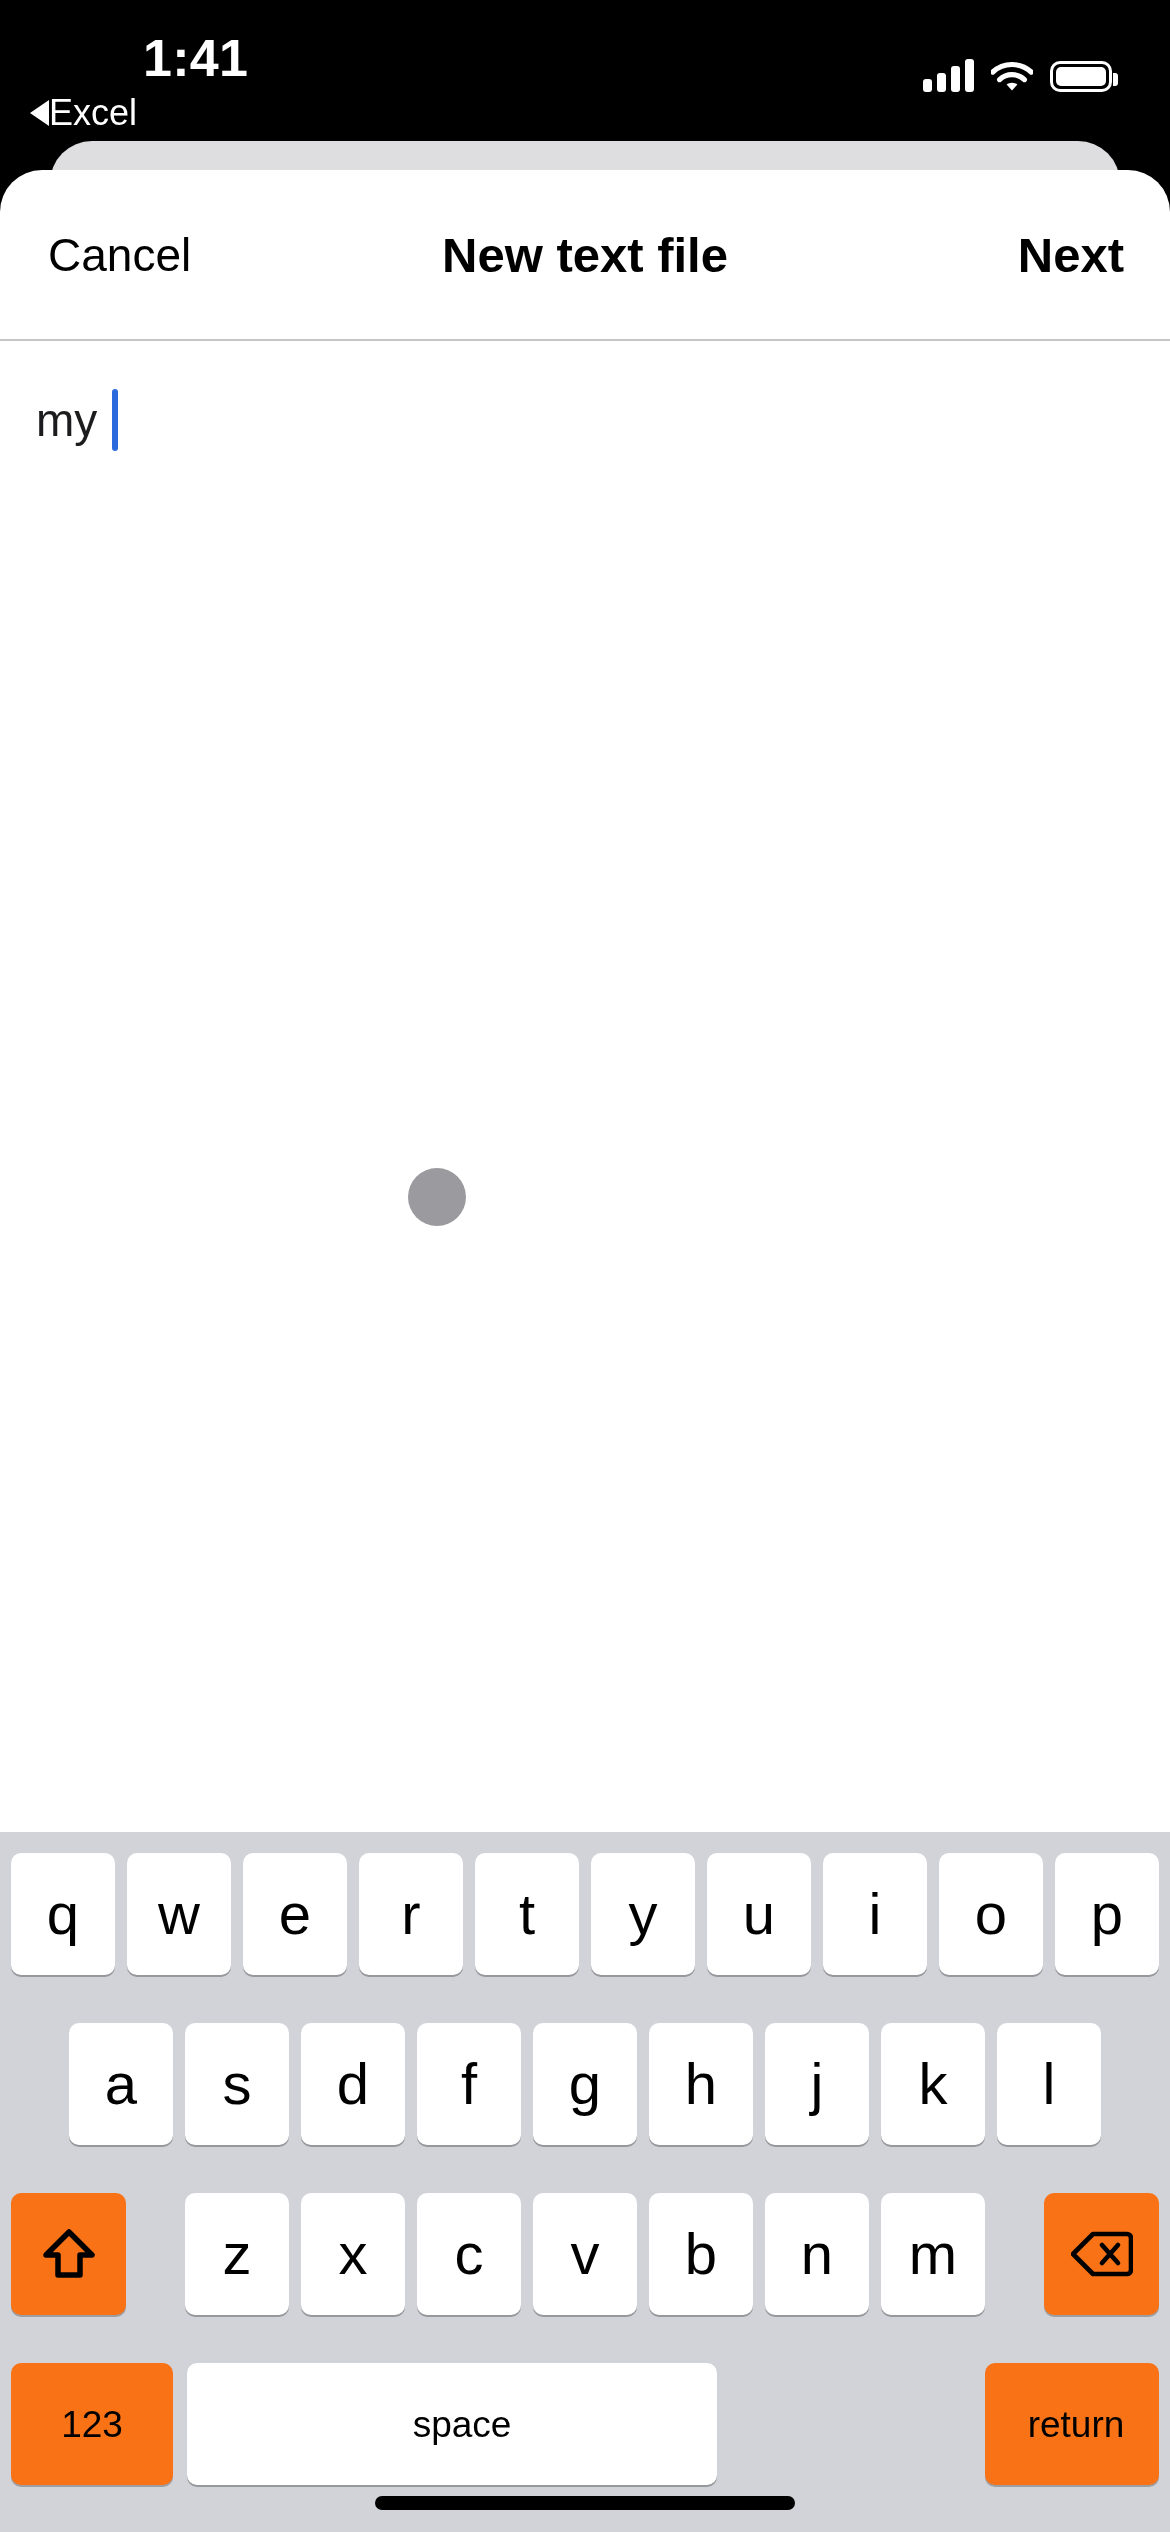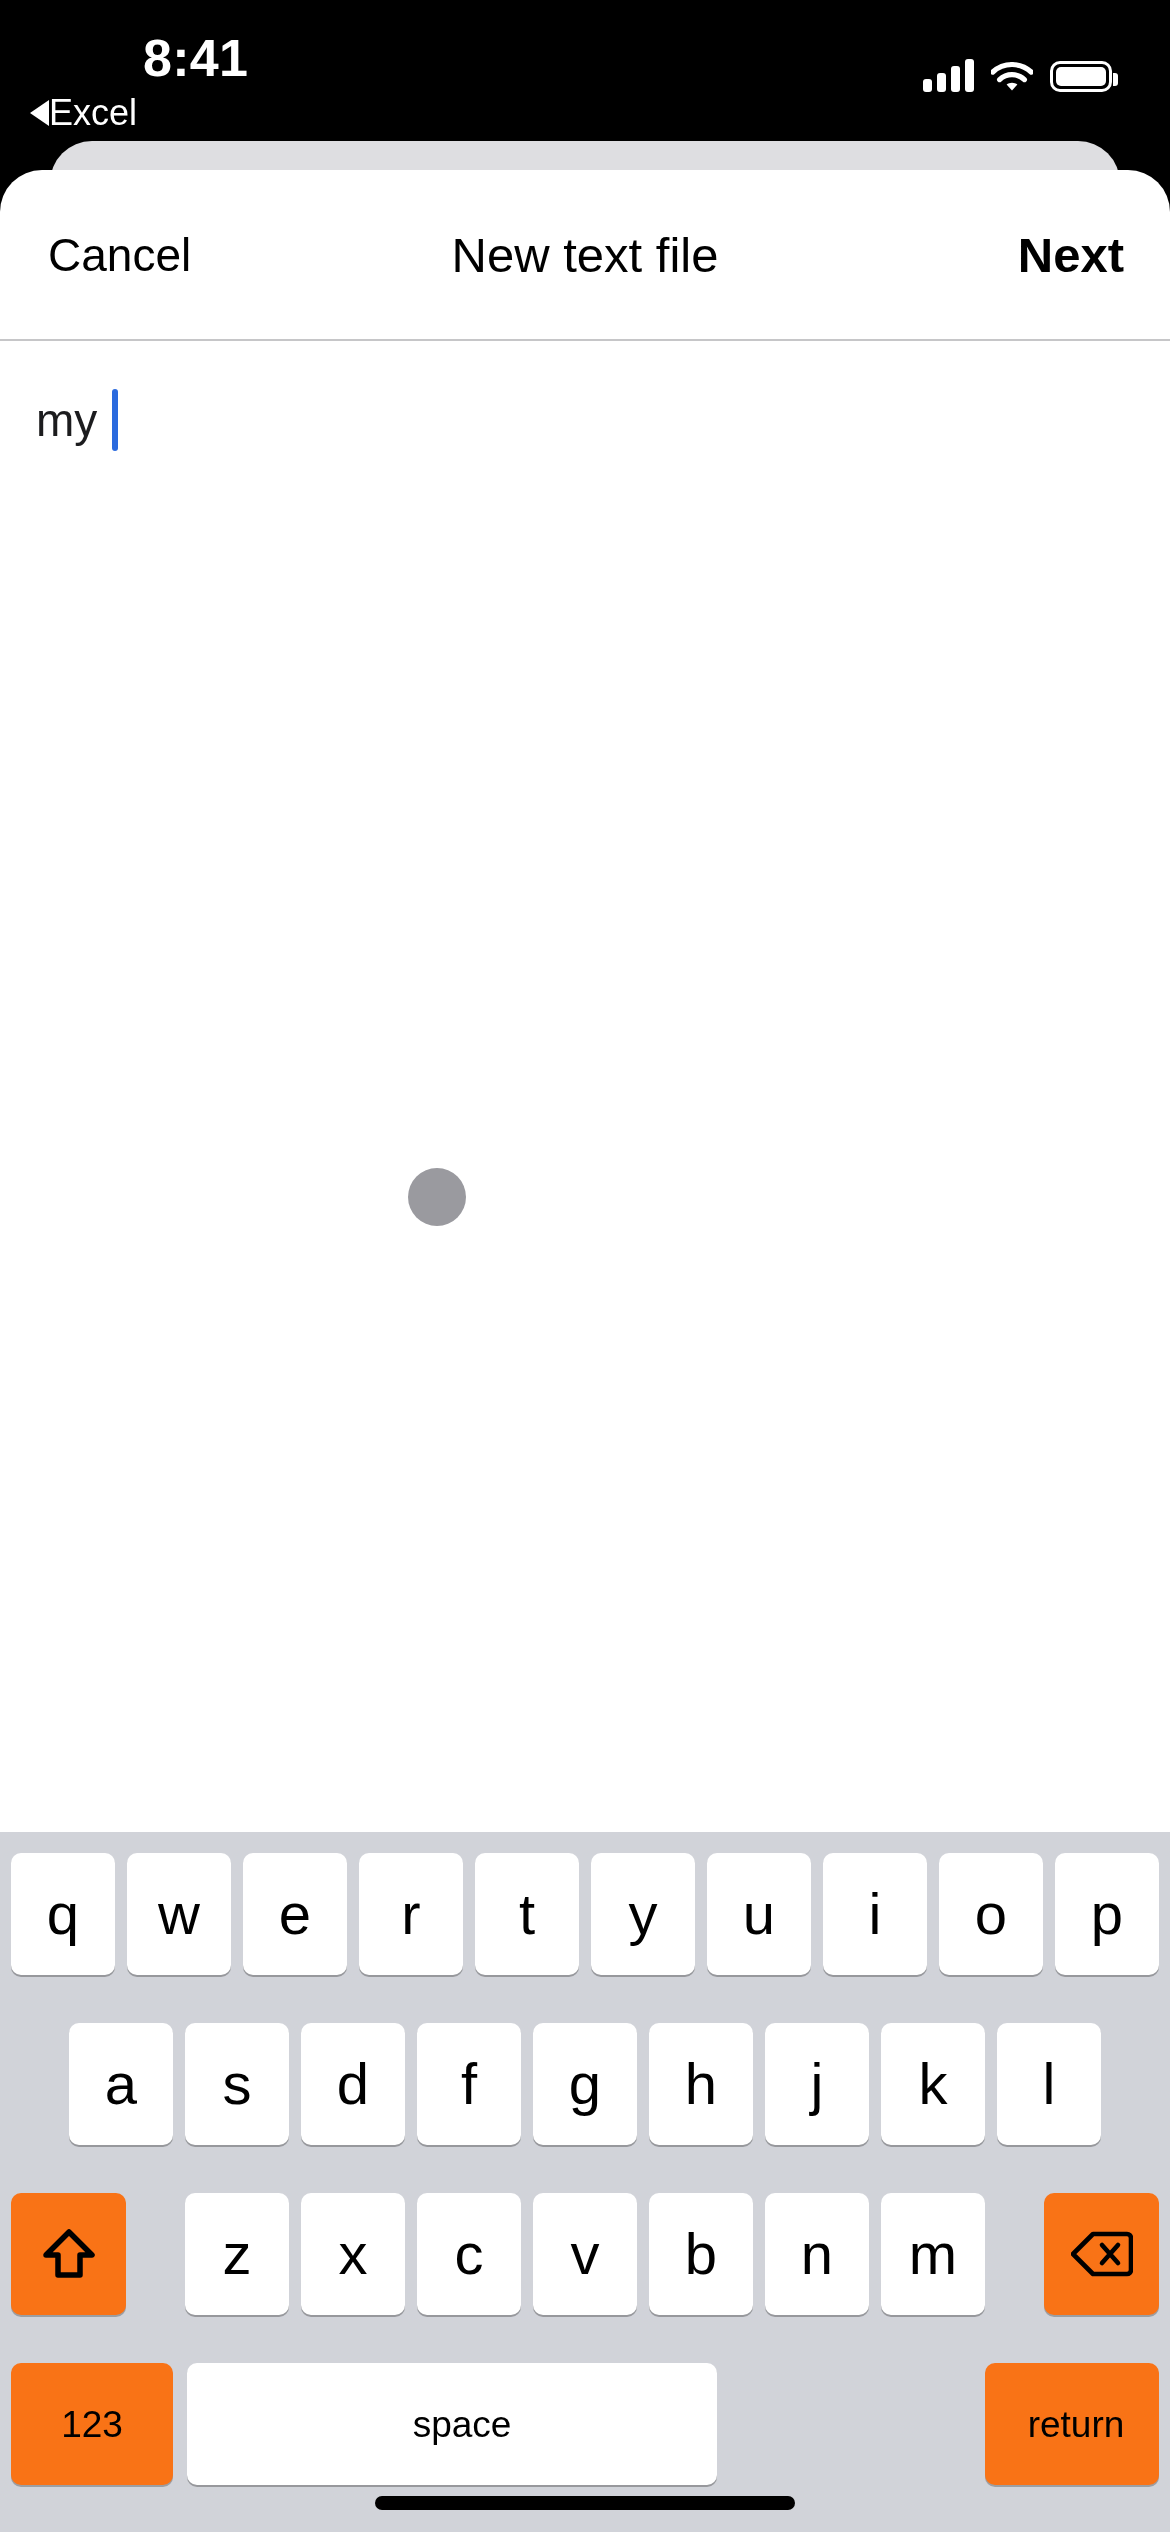--- a/index.html
+++ b/index.html
@@ -61,21 +61,21 @@
   }
 
   
   #nav-bar { position:relative; height:169px; width:100%; }
   #nav-cancel {
     position:absolute; left:48px; top:50%; transform:translateY(-50%);
     font-size:46px; font-weight:400; color:#000; white-space:nowrap;
   }
   #nav-title {
     position:absolute; left:50%; top:50%; transform:translate(-50%,-50%);
-    font-size:49px; font-weight:400; color:#000; white-space:nowrap;
+    font-size:49px; font-weight:700; color:#000; white-space:nowrap;
   }
   #nav-next {
     position:absolute; right:46px; top:50%; transform:translateY(-50%);
     font-size:49px; font-weight:700; color:#000; white-space:nowrap;
   }
   #nav-divider { position:absolute; left:0; top:169px; width:100%; height:2px; background:#c6c6c8; }
 
   
   #editor { position:absolute; left:0; top:171px; width:1170px; height:1491px; background:#fff;border-radius:11px; }
   #editor-line { position:absolute; left:36px; top:47px; display:flex; align-items:center; height:64px; }
@@ -117,21 +117,21 @@
     bottom:22px; width:420px; height:14px;
     background:#000; border-radius:7px; z-index:70;
   }
 </style>
 </head>
 <body>
 
 <div id="screen">
 
   <div id="status-bar">
-    <div id="status-time">8:41</div>
+    <div id="status-time">1:41</div>
 
     <div id="status-right">
       <span class="sig-bars">
         <i></i>
           <i></i>
           <i></i>
           <i></i>
       </span>
       <span class="wifi-ico">
         <svg width="42" height="32" viewBox="0 0 42 32">

